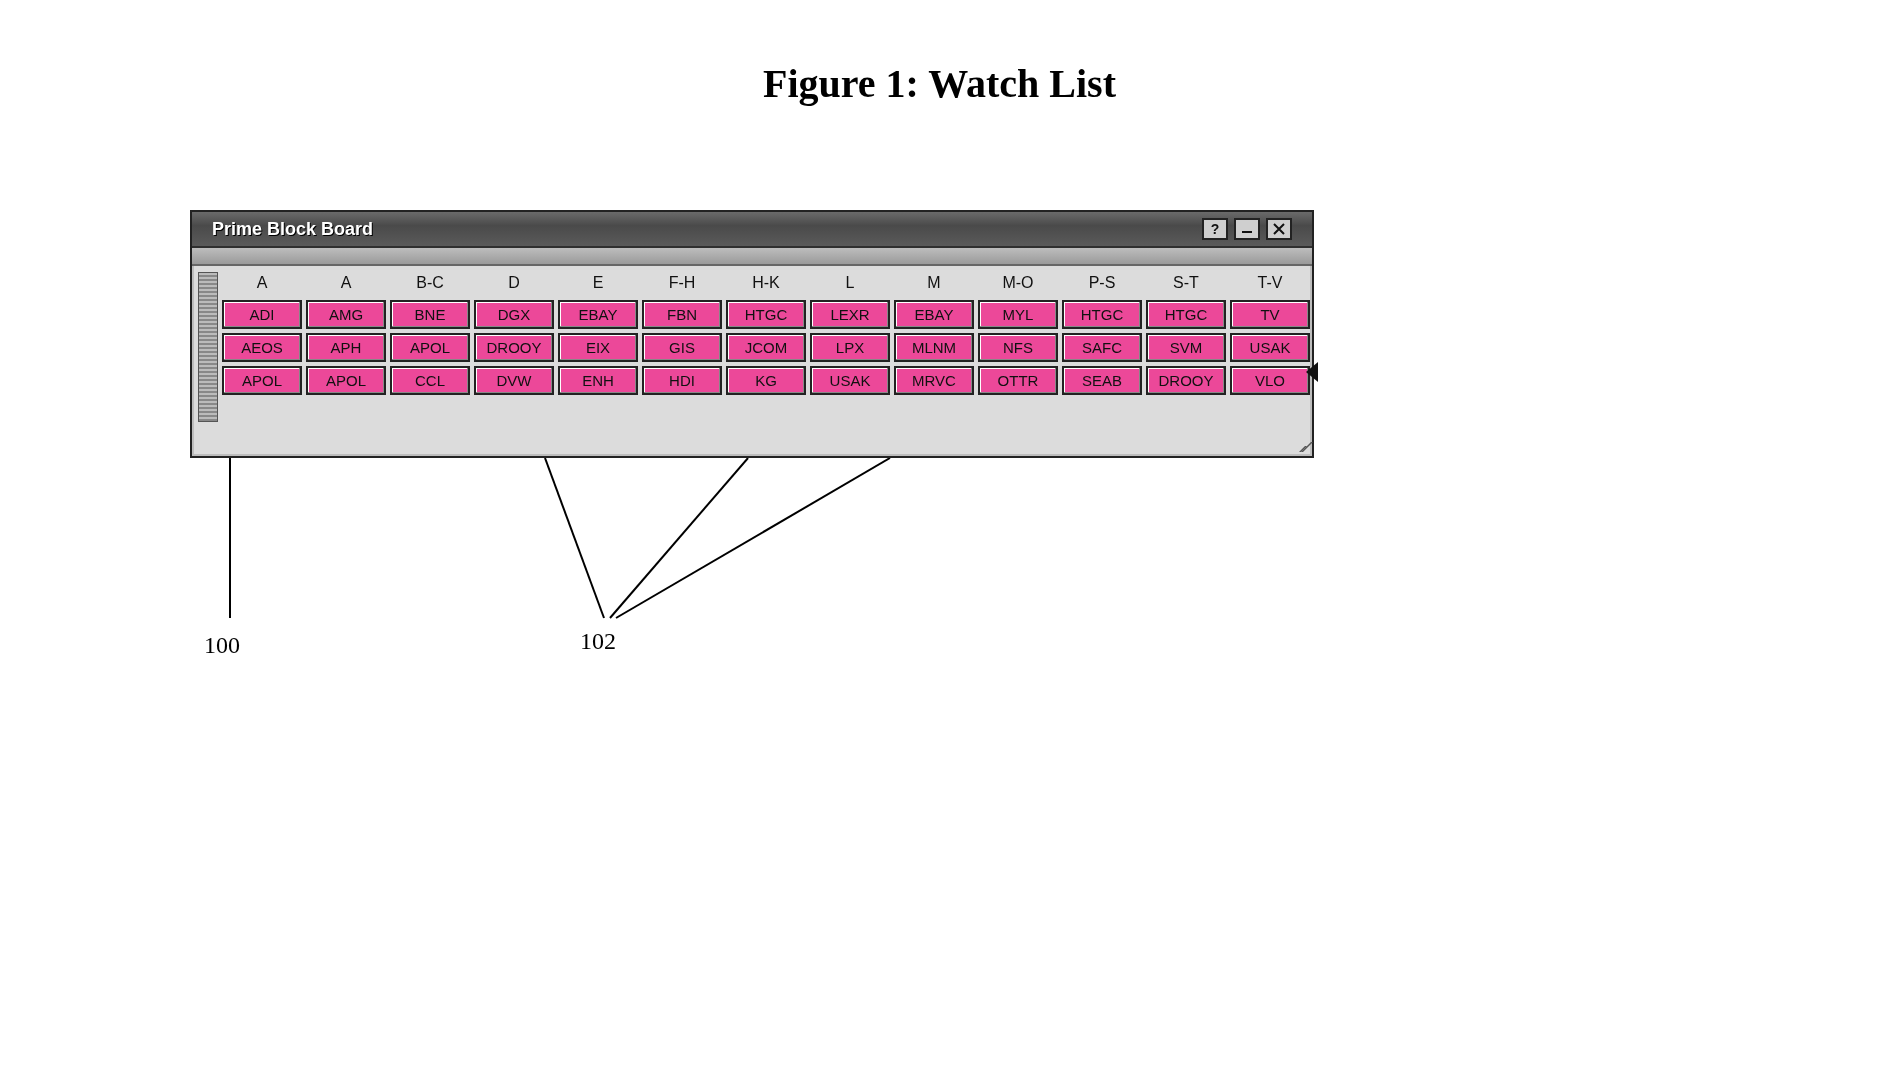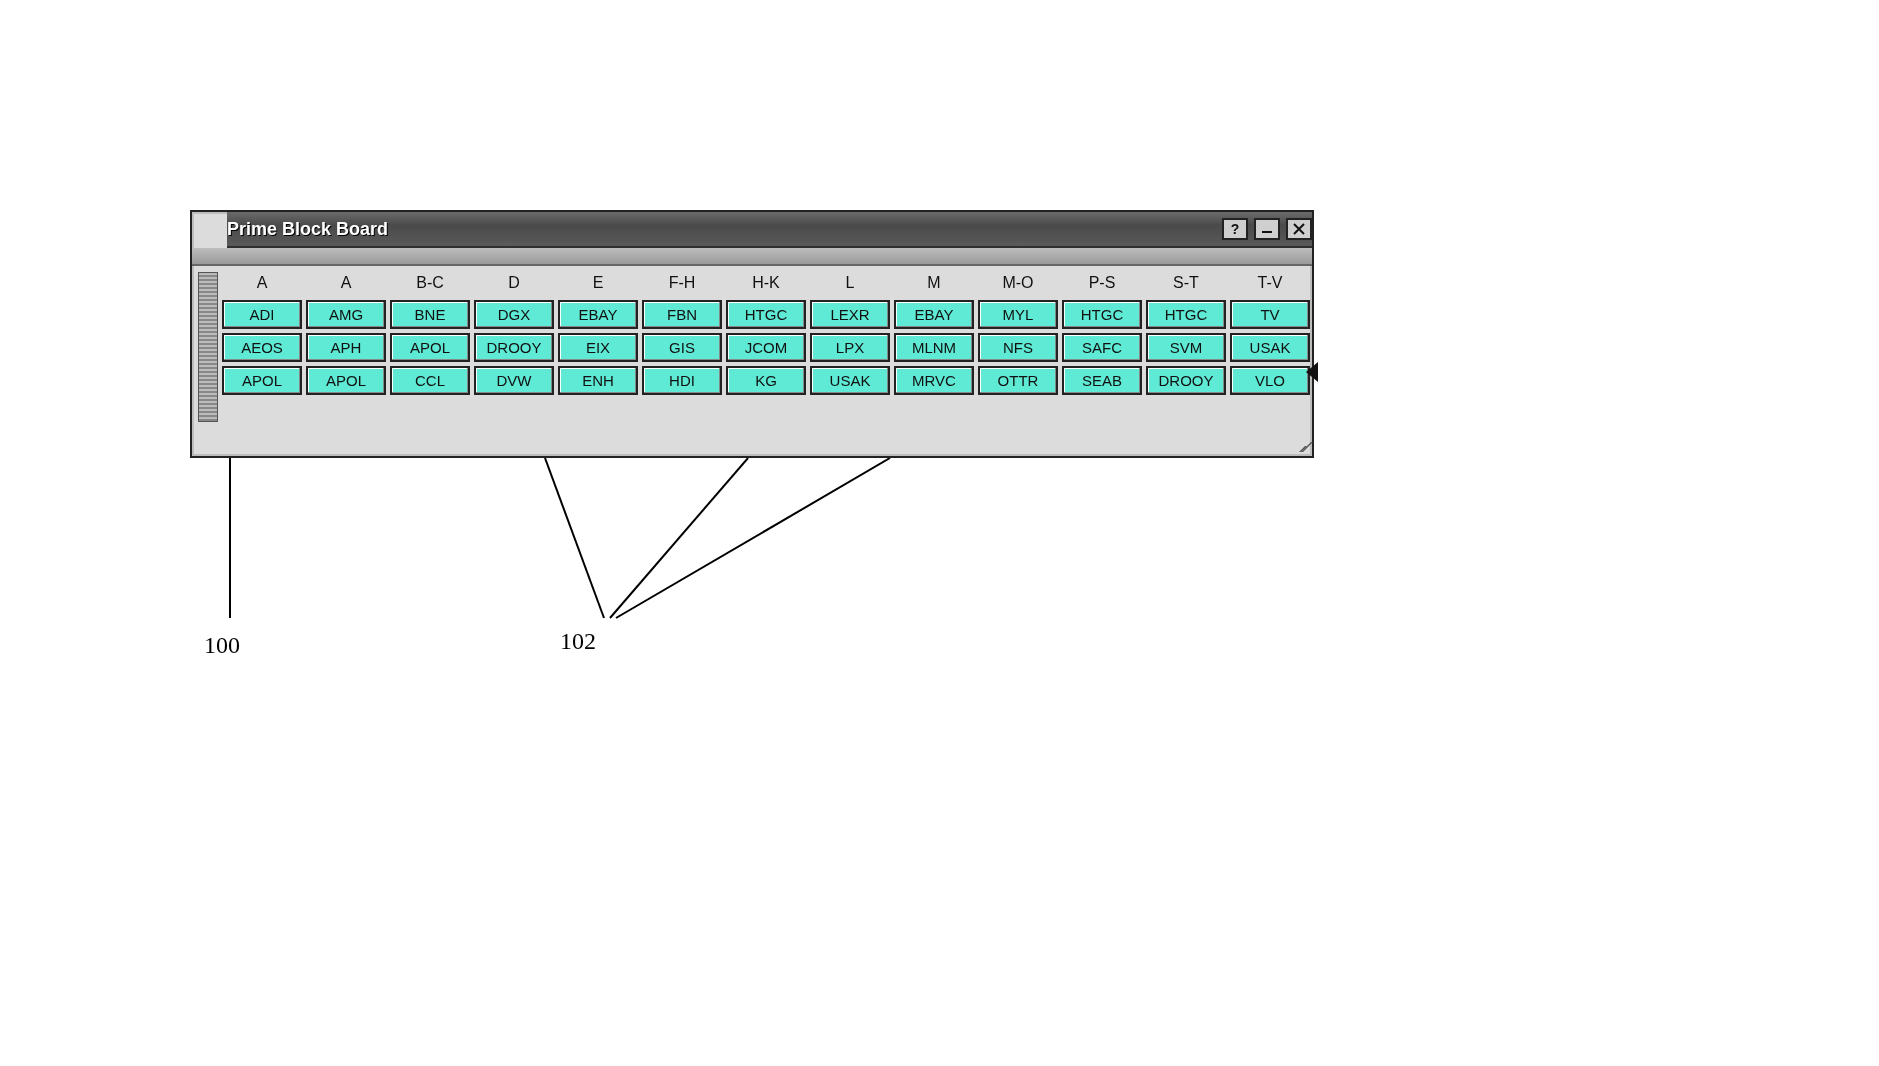--- a/index.html
+++ b/index.html
@@ -27,23 +27,22 @@
     width: 1124px; height: 248px;
     border: 2px solid #222;
     background: #dcdcdc;
     box-shadow: 0 0 0 2px #bdbdbd inset;
   }
   .titlebar {
     height: 36px;
     background: linear-gradient(#6a6a6a,#4a4a4a 40%, #5a5a5a);
     display: flex;
     align-items: center;
-    padding: 0 0;
+    padding: 0 20px;
     border-bottom: 2px solid #2f2f2f;
-    margin-left: 35px;
   }
   .titlebar .title {
     color: #fff;
     font-family: Tahoma, Arial, sans-serif;
     font-weight: bold;
     font-size: 18px;
     text-shadow: 1px 1px 0 #000;
     flex: 0 0 auto;
   }
   .title-spacer { flex: 1 1 auto; }
@@ -82,21 +81,21 @@
     font-family: Tahoma, Arial, sans-serif;
   }
   .hdr {
     text-align: center;
     font-size: 16px;
     color: #111;
     padding: 2px 0 4px 0;
   }
   .cell {
     border: 2px solid #222;
-    background: #5eead4;
+    background: #ec4899;
     text-align: center;
     font-size: 15px;
     padding: 4px 2px;
     color: #111;
     box-shadow: inset -1px -1px 0 #888, inset 1px 1px 0 #fff;
   }
   .rarrow {
     position:absolute;
     right:-6px; top: 150px;
     width:0;height:0;
@@ -123,27 +122,28 @@
     width:1124px; height:210px;
     pointer-events:none;
   }
   .annot-label {
     position:absolute;
     font-family: "Times New Roman", Times, serif;
     font-size: 24px;
     color:#000;
   }
   .lbl100 { left: 204px; top: 632px; }
-  .lbl102 { left: 560px; top: 628px; }
+  .lbl102 { left: 580px; top: 628px; }
 </style>
 </head>
 <body>
 
 <div class="page">
 
+  <div class="caption">Figure 1: Watch List</div>
 
   <div class="win">
     <div class="titlebar">
       <span class="title">Prime Block Board</span>
       <span class="title-spacer"></span>
       <span class="tbtn" title="Help">?</span>
       <span class="tbtn" title="Minimize">
         <svg viewBox="0 0 14 14">
             <rect x="2" y="9" width="10" height="2" fill="#111"></rect>
           </svg>

